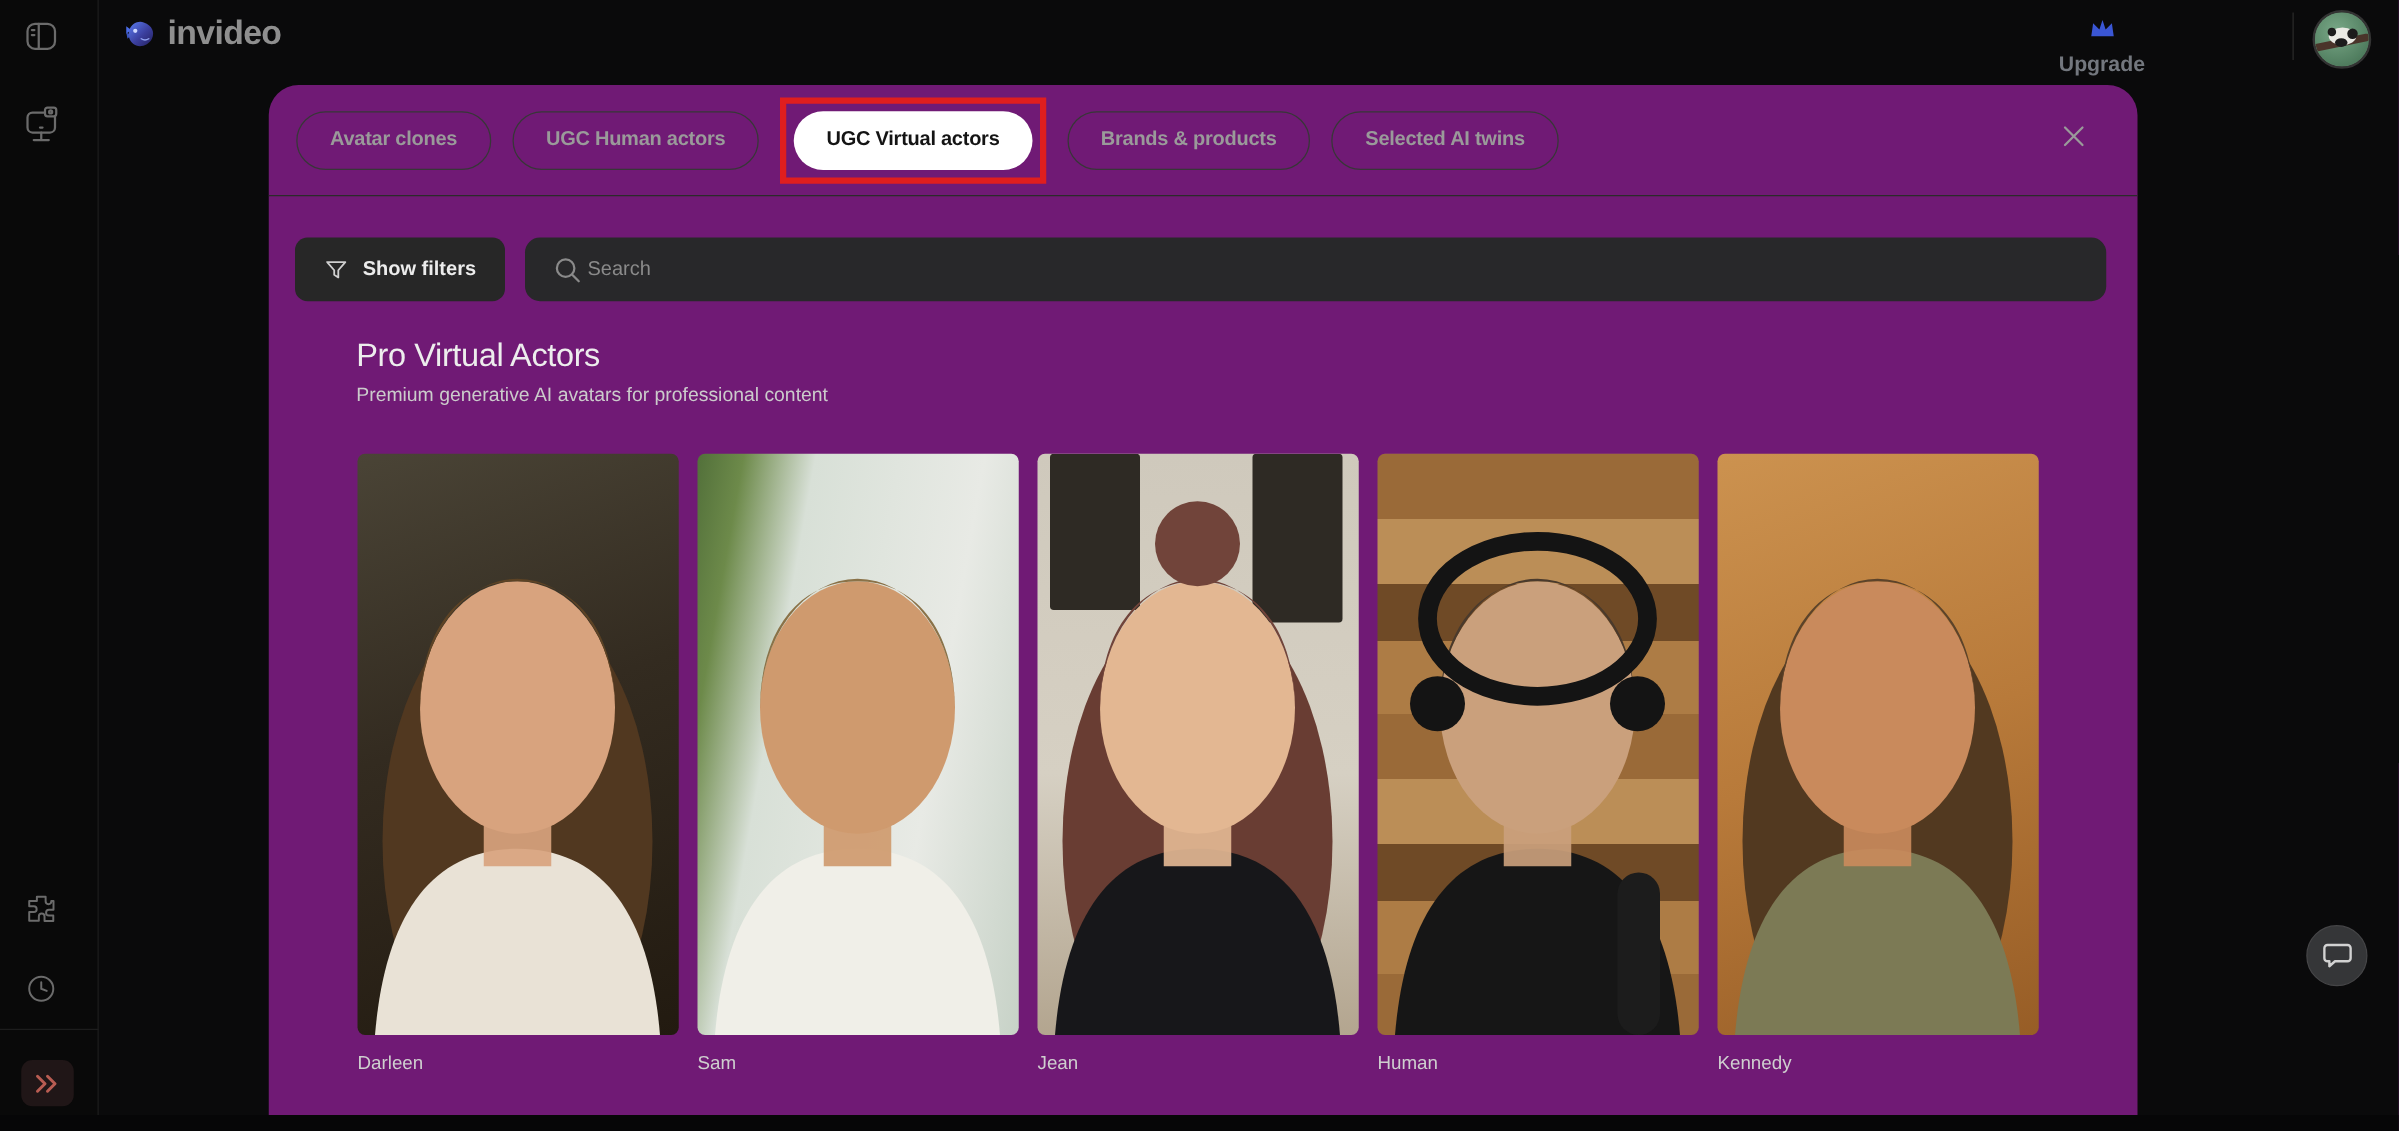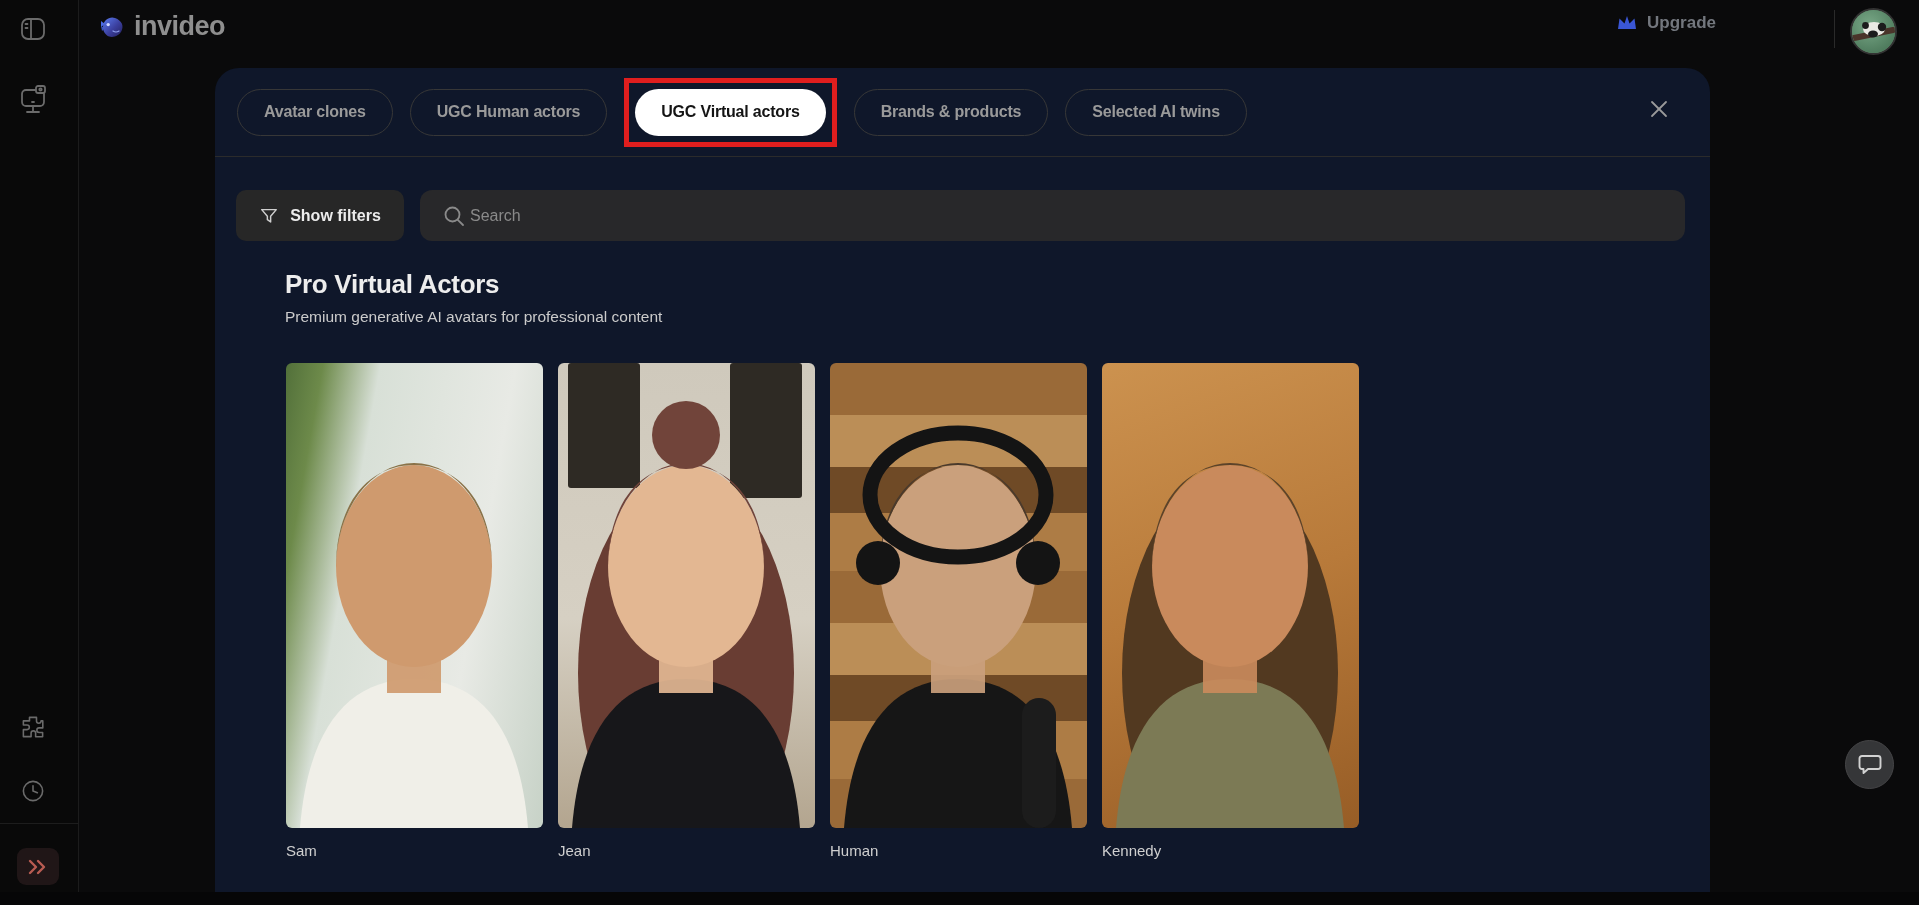--- a/index.html
+++ b/index.html
@@ -23,31 +23,31 @@
   .side-divider { position:absolute; left:0; top:823px; width:79px; border-top:1px solid #1d1d1d; }
   .expand-btn {
     position:absolute; left:17px; top:848px; width:42px; height:37px;
     background:#201617; border-radius:9px;
     display:flex; align-items:center; justify-content:center; cursor:pointer;
   }
   
   .topbar { position:absolute; left:80px; top:0; width:1839px; height:56px; }
   .logo { position:absolute; left:16px; top:11px; display:flex; align-items:center; gap:8px; cursor:pointer; }
   .logo-text { font-size:27px; font-weight:700; color:#8f8f8f; letter-spacing:-0.5px; }
-  .upgrade { position:absolute; right:203px; top:13px; display:flex; align-items:center; gap:9px; cursor:pointer; }
+  .upgrade { position:absolute; right:203px; top:13px; display:flex; align-items:center; gap:9px; cursor:pointer;flex-direction:column; }
   .upgrade-label { font-size:17px; font-weight:700; color:#73777e; }
   .top-divider { position:absolute; right:84px; top:10px; height:38px; border-left:1px solid #2a2a2a; }
   .avatar {
     position:absolute; right:22px; top:8px; width:47px; height:47px; border-radius:50%;
     overflow:hidden; border:2px solid #333; cursor:pointer; background:#5b8a68;
   }
   
   .modal {
     position:absolute; left:215px; top:68px; width:1495px; height:837px;
-    background:#0f172a; border-radius:24px 24px 0 0;
+    background:#701a75; border-radius:24px 24px 0 0;
   }
   .modal-header {
     position:absolute; left:0; top:0; width:100%; height:89px;
     border-bottom:1px solid #2b2b2b;
     display:flex; align-items:center; padding-left:22px;
   }
   .tab {
     height:47px; padding:0 26px; margin-right:17px; border-radius:26px;
     border:1px solid #373737; background:transparent;
     display:flex; align-items:center;
@@ -71,21 +71,21 @@
     position:absolute; left:205px; top:122px; width:1265px; height:51px;
     background:#28282a; border-radius:12px;
     display:flex; align-items:center; padding-left:22px; gap:4px;
   }
   .search-input {
     flex:1; height:100%; background:transparent; border:none; outline:none;
     font-size:16px; color:#dddddd; font-family:"Liberation Sans", sans-serif;
   }
   .search-input::placeholder { color:#8a8a8a; }
   
-  .section-title { position:absolute; left:70px; top:201px; font-size:26px; font-weight:700; color:#ededed; letter-spacing:-0.3px; }
+  .section-title { position:absolute; left:70px; top:201px; font-size:26px; font-weight:400; color:#ededed; letter-spacing:-0.3px; }
   .section-subtitle { position:absolute; left:70px; top:240px; font-size:15.5px; color:#cbcbcb; }
   
   .cards { position:absolute; left:71px; top:295px; display:flex; gap:15px; }
   .actor { width:257px; cursor:pointer; }
   .actor-photo { width:257px; height:465px; border-radius:6px; overflow:hidden; position:relative; }
   .actor-photo svg { display:block; width:100%; height:100%; }
   .actor-name { margin-top:14px; font-size:15px; color:#cfcfcf; }
   .p-darleen  { --bg:linear-gradient(160deg,#4a4436 0%,#332b20 45%,#221a10 100%); --hair:#5d4325; --hairback:#513820; --skin:#d8a37e; --shirt:#e9e2d6; --band:transparent; --deco:transparent; --prop:transparent; }
   .p-sam      { --bg:linear-gradient(100deg,#52703a 0%,#6d8a4a 11%,#d8e0d7 28%,#e8eae5 68%,#c7d2c7 100%); --hair:#8a7248; --hairback:transparent; --skin:#cf9a6e; --shirt:#f0efe8; --band:transparent; --deco:transparent; --prop:transparent; }
   .p-jean     { --bg:linear-gradient(180deg,#cfc9bc 0%,#d6d0c3 55%,#b3a58f 100%); --hair:#71443a; --hairback:#693d33; --skin:#e3b792; --shirt:#17171a; --band:transparent; --deco:#2e2a24; --prop:transparent; }
@@ -226,20 +226,38 @@
       <line x1="15.8" y1="15.8" x2="21" y2="21"></line>
     </svg>
     <input class="search-input" type="text" placeholder="Search" style="">
   </div>
 
   <div class="section-title">Pro Virtual Actors</div>
   <div class="section-subtitle">Premium generative AI avatars for professional content</div>
 
   <div class="cards">
 
+    <div class="actor">
+      <div class="actor-photo p-darleen">
+        <svg viewBox="0 0 257 465" preserveAspectRatio="none">
+          <rect x="10" y="0" width="72" height="125" rx="3" fill="var(--deco)"></rect>
+          <rect x="172" y="0" width="72" height="135" rx="3" fill="var(--deco)"></rect>
+          <ellipse cx="128" cy="310" rx="108" ry="195" fill="var(--hairback)"></ellipse>
+          <path d="M14,465 C 22,368 60,316 128,316 C 196,316 234,368 242,465 Z" fill="var(--shirt)"></path>
+          <rect x="101" y="268" width="54" height="62" fill="var(--skin)" opacity="0.92"></rect>
+          <ellipse cx="128" cy="203" rx="78" ry="101" fill="var(--skin)"></ellipse>
+          <path d="M50,205 A 78,105 0 0 1 206,205 C 206,138 172,102 128,102 C 84,102 50,138 50,205 Z" fill="var(--hair)"></path>
+          <ellipse cx="128" cy="132" rx="88" ry="62" fill="none" stroke="var(--band)" stroke-width="15"></ellipse>
+          <circle cx="48" cy="200" r="22" fill="var(--band)"></circle>
+          <circle cx="208" cy="200" r="22" fill="var(--band)"></circle>
+          <rect x="192" y="335" width="34" height="130" rx="17" fill="var(--prop)"></rect>
+        </svg>
+      </div>
+      <div class="actor-name">Darleen</div>
+    </div>
 
     <div class="actor">
       <div class="actor-photo p-sam">
         <svg viewBox="0 0 257 465" preserveAspectRatio="none">
           <rect x="10" y="0" width="72" height="125" rx="3" fill="var(--deco)"></rect>
           <rect x="172" y="0" width="72" height="135" rx="3" fill="var(--deco)"></rect>
           <ellipse cx="128" cy="310" rx="108" ry="195" fill="var(--hairback)"></ellipse>
           <path d="M14,465 C 22,368 60,316 128,316 C 196,316 234,368 242,465 Z" fill="var(--shirt)"></path>
           <rect x="101" y="268" width="54" height="62" fill="var(--skin)" opacity="0.92"></rect>
           <ellipse cx="128" cy="203" rx="78" ry="101" fill="var(--skin)"></ellipse>

